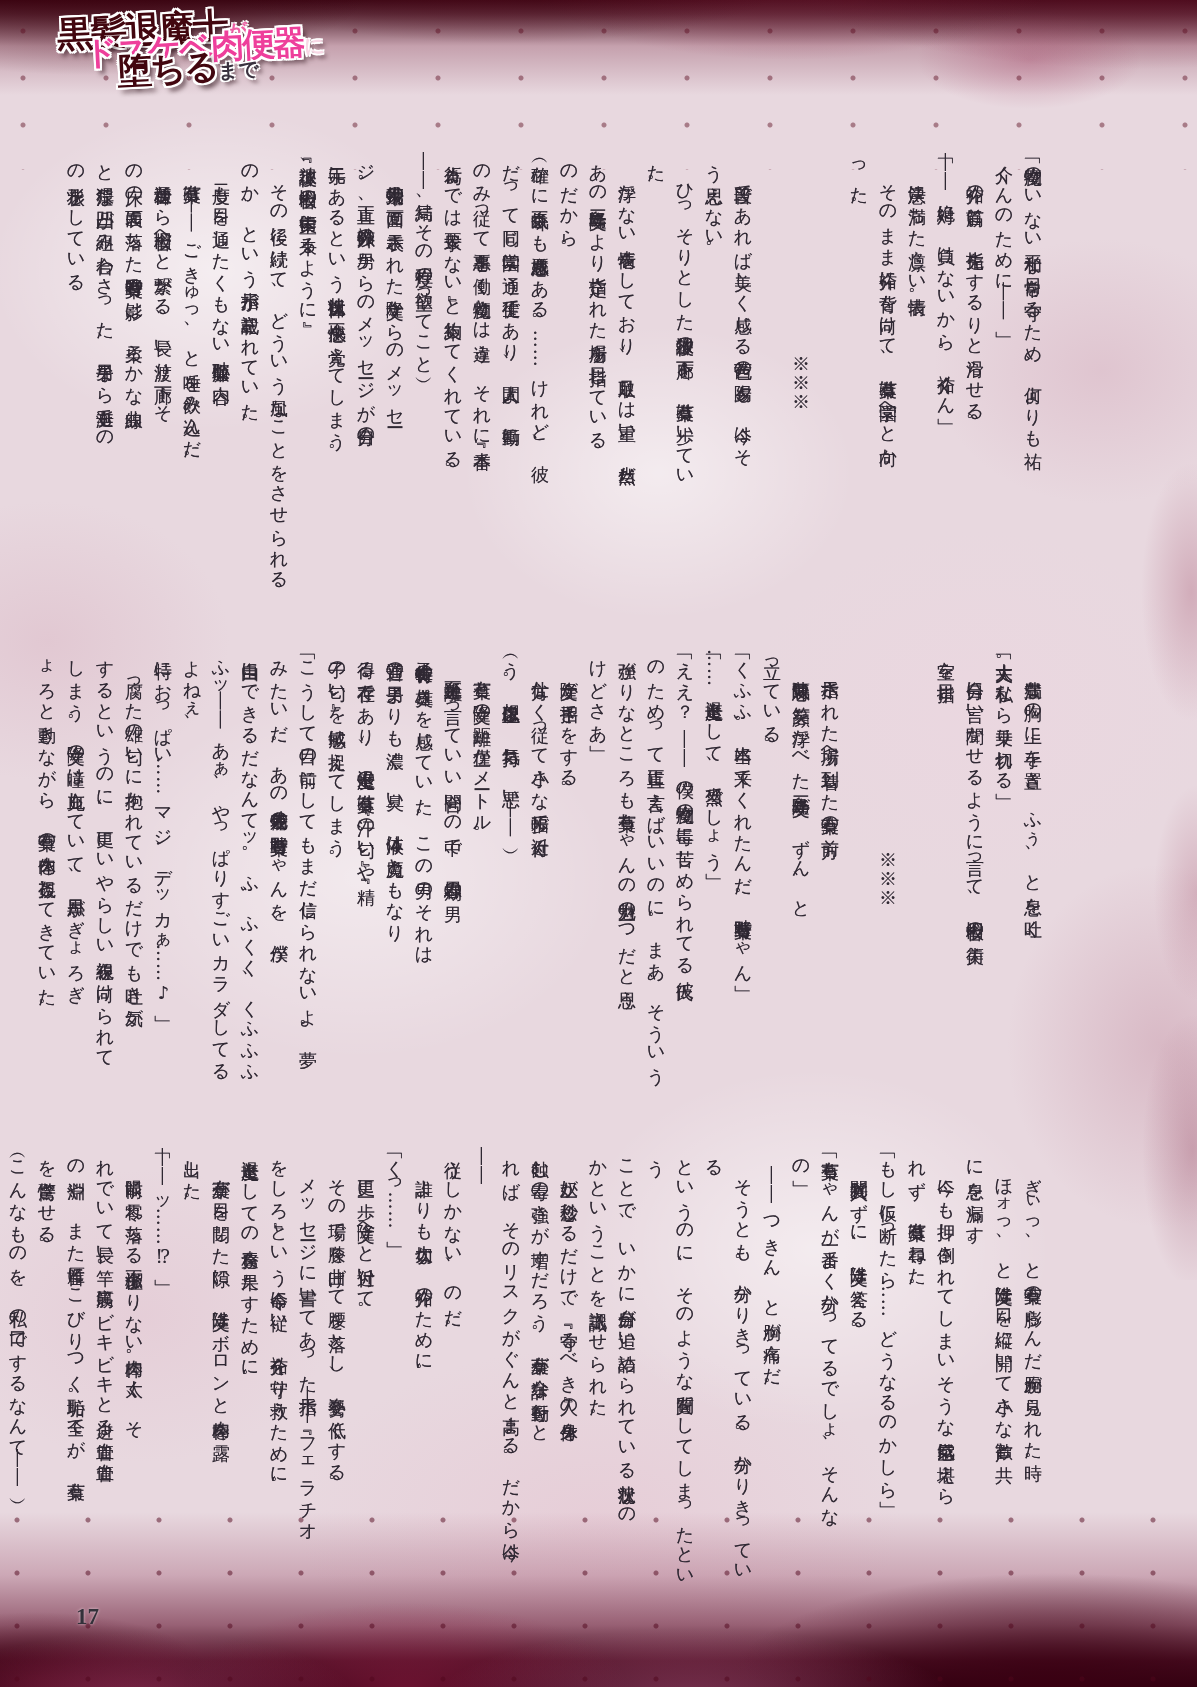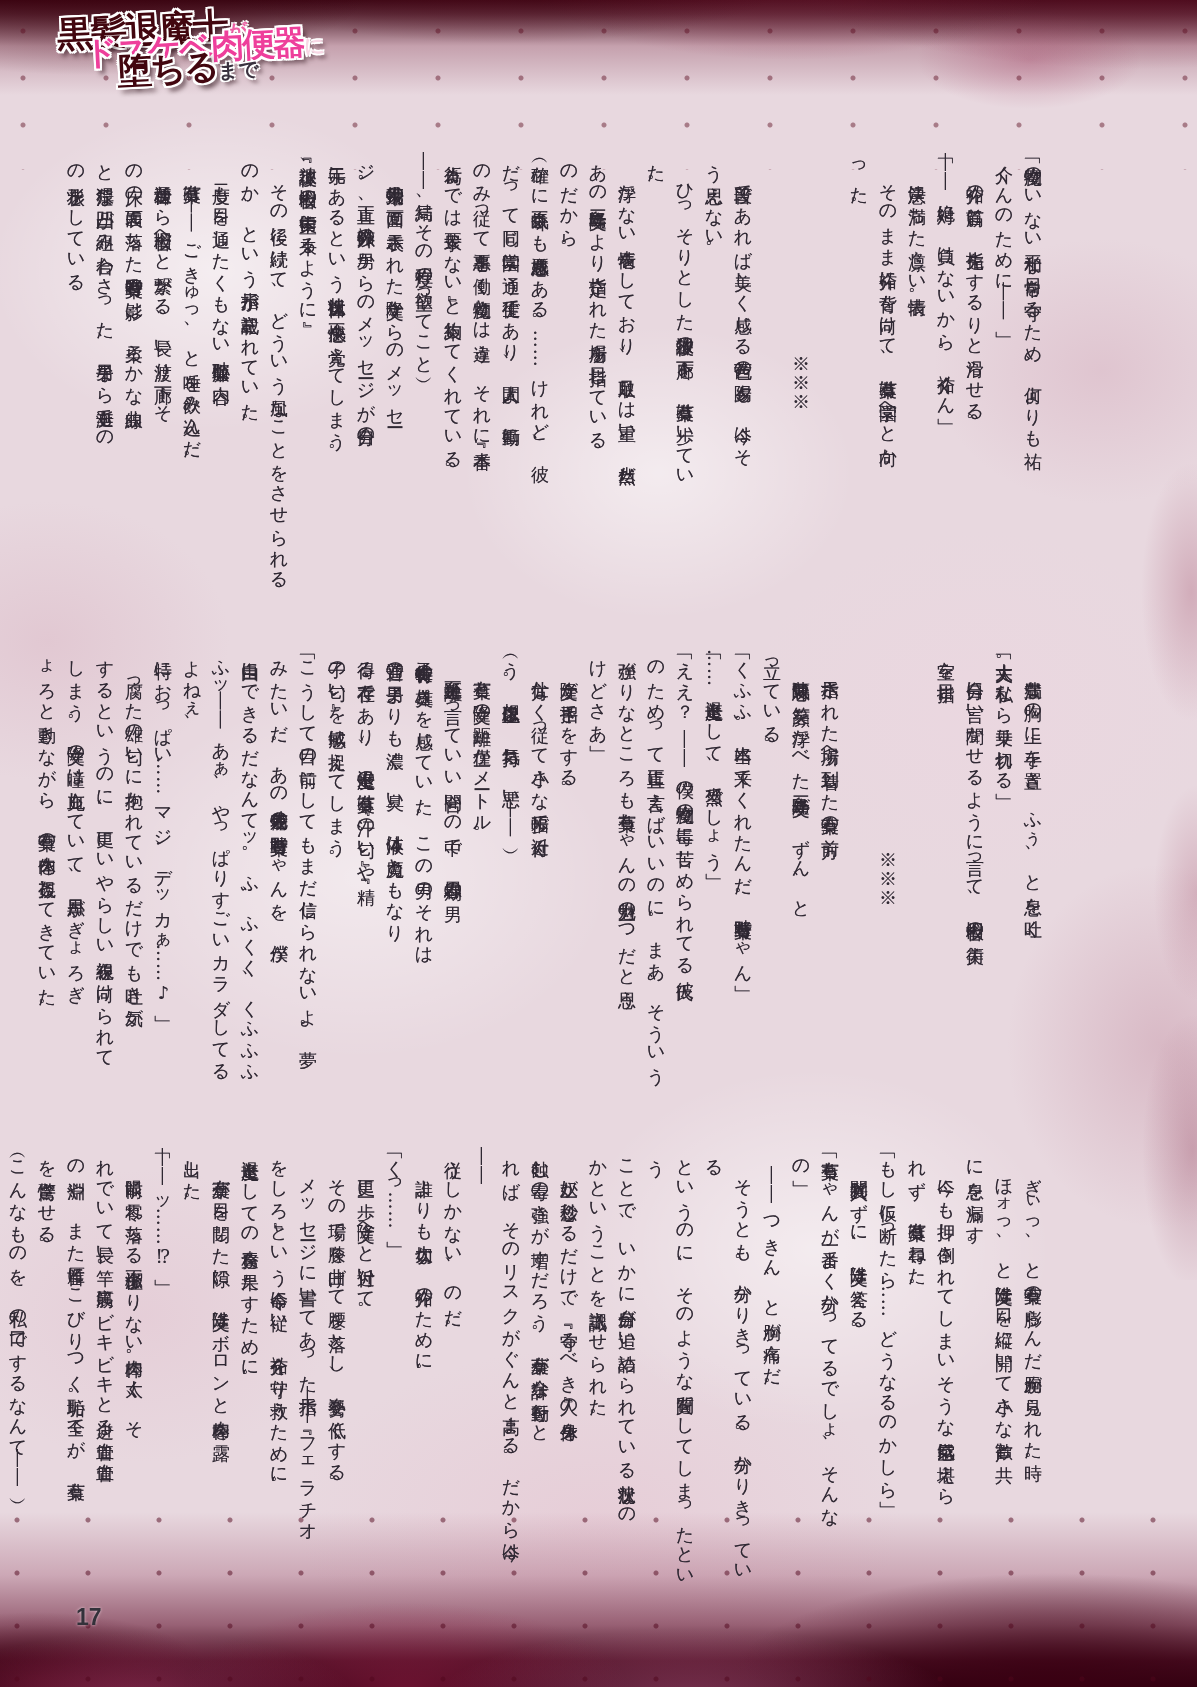--- a/index.html
+++ b/index.html
@@ -111,21 +111,21 @@
   .band-2{top:648px;}
   .band-3{top:1147px;}
   .band p{margin:0;height:440px;}
   .col.indent{text-indent:19px;}
   .col.center{text-align:center;}
   .col:empty::before{content:"\3000";}
 
   
   .page-number{
     position:absolute;left:76px;top:1604px;z-index:6;
-    font-family:Liberation Sans, sans-serif;
+    font-family:Liberation Serif, serif;
     font-size:23px;font-weight:bold;color:#33313a;
     text-shadow:0 0 3px rgba(240,220,230,.8);
   }
 </style>
 </head>
 <body>
 
 <div class="page">
   <div class="bg-mottle"></div>
   <div class="bg-top"></div>

